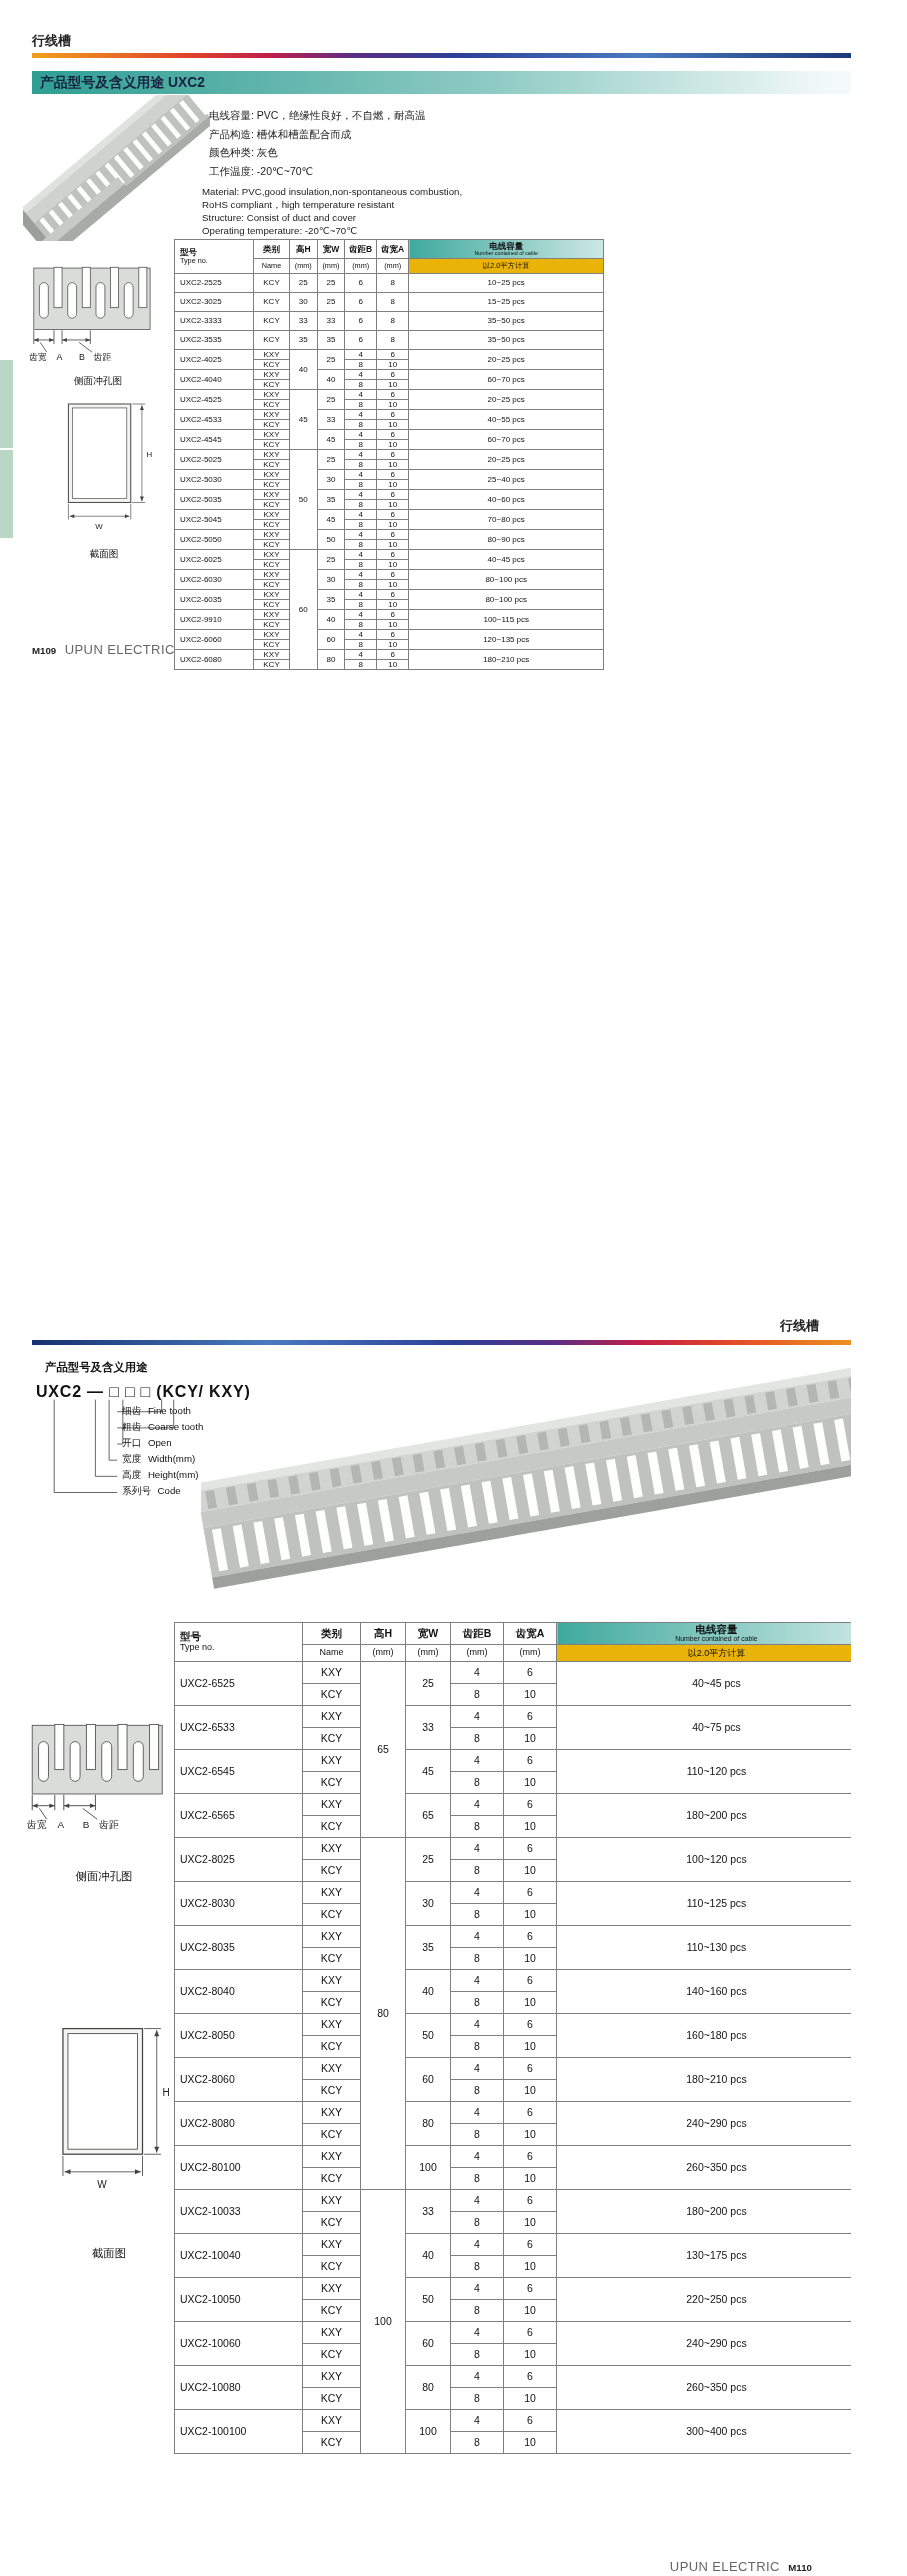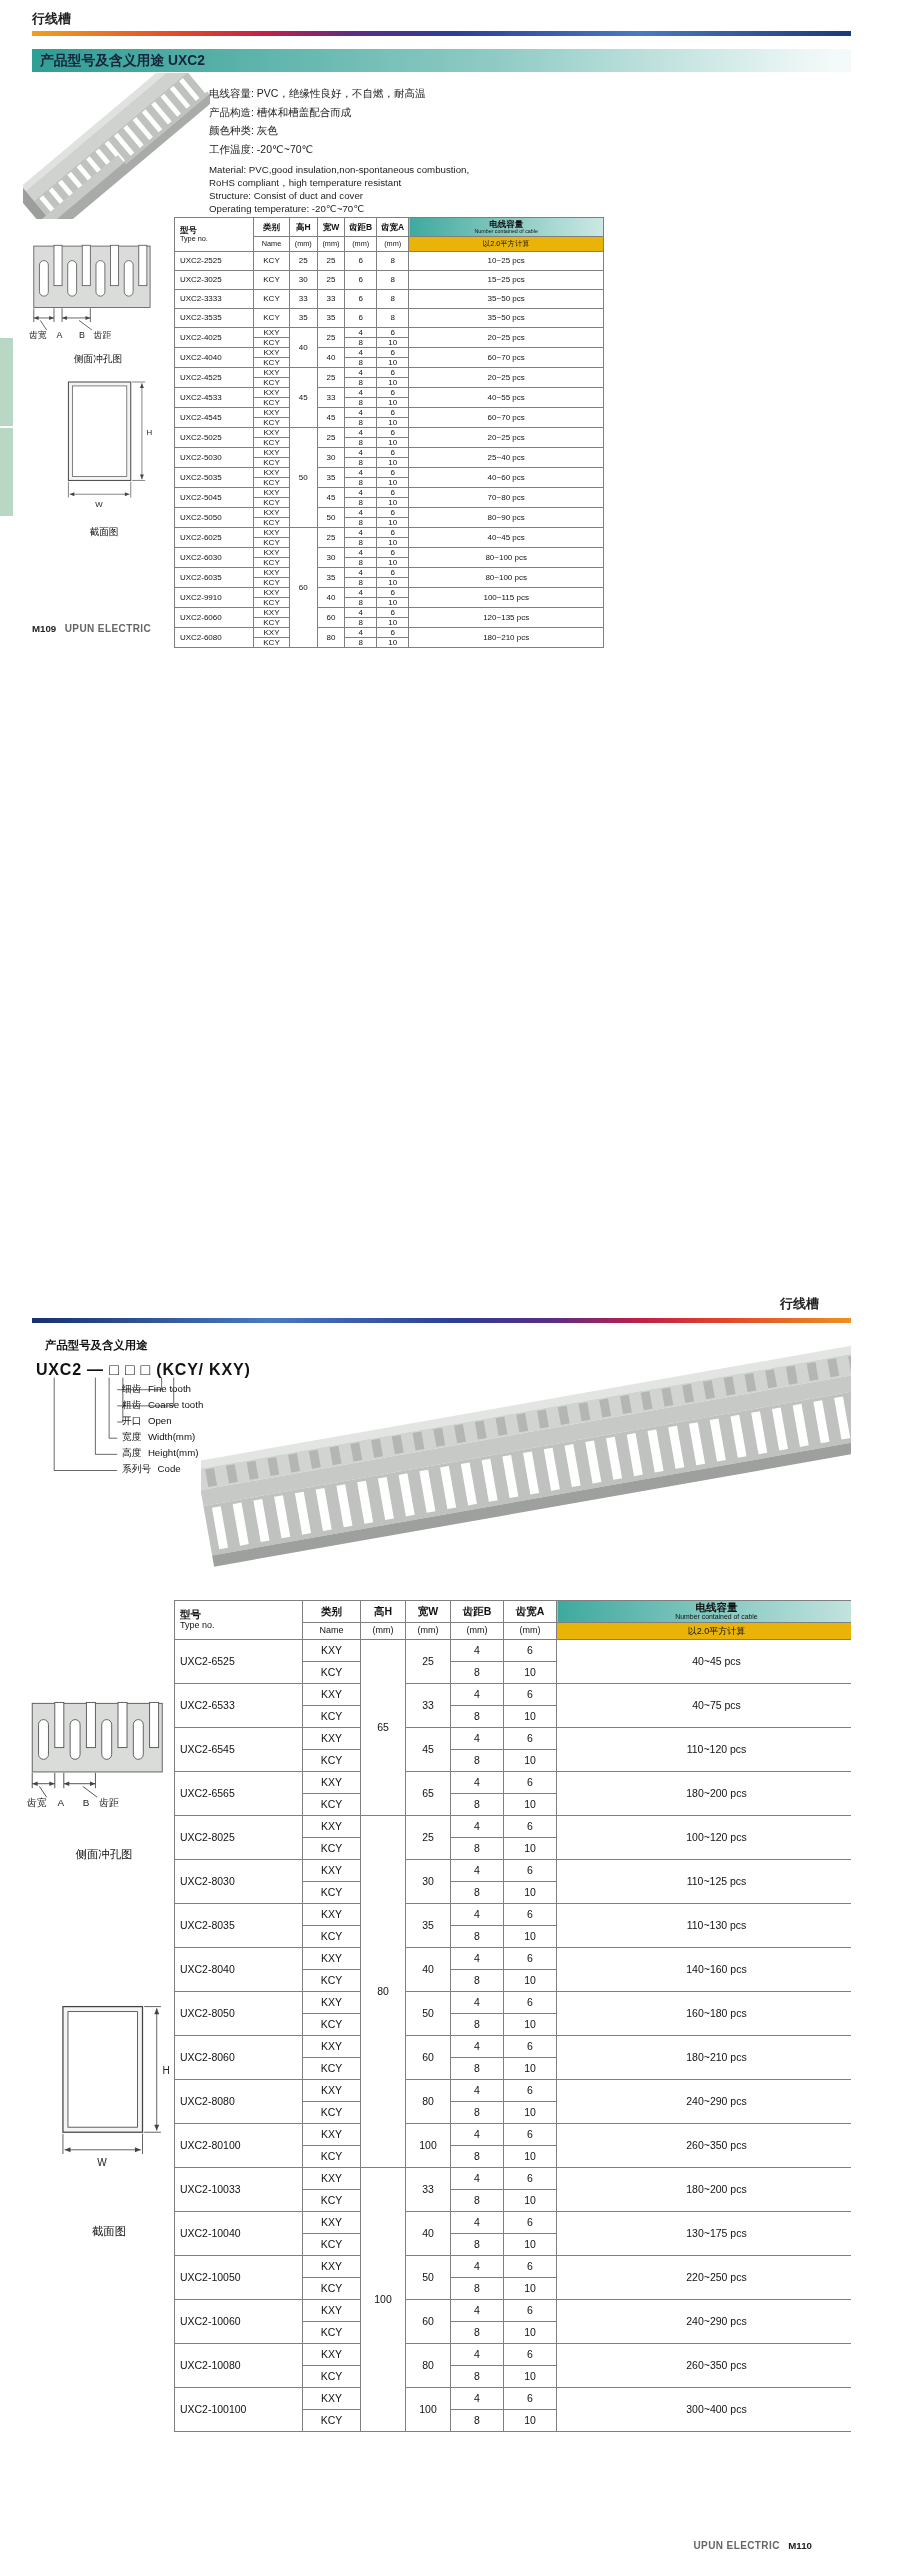--- a/index.html
+++ b/index.html
@@ -1,37 +1,37 @@
 <!DOCTYPE html>
 <html style="font-size:13px"><head>
 <meta charset="utf-8">
 <style>
   html,body{margin:0;padding:0;background:#fff;}
   .sheet{position:relative;width:908px;height:2576px;background:#fff;
          font-family:"Liberation Sans","DejaVu Sans",sans-serif;color:#111;}
-  .page{position:absolute;left:0;width:851px;height:1288px;overflow:hidden;background:#fff;}
+  .page{position:absolute;left:0;width:851px;height:1288px;overflow:hidden;background:#fff;margin-top:22px;}
   .p1{top:0;} .p2{top:1288px;}
 
   .p-label{position:absolute;font-size:13px;font-weight:bold;color:#222;}
   .p1 .p-label{left:32px;top:9.7px;}
   .p2 .p-label{right:32px;top:6.5px;}
 
   .grad{position:absolute;left:32px;width:844px;height:4.9px;}
   .grad1{top:31px;background:linear-gradient(90deg,#f0a01e 0%,#e2452a 18%,#c01f49 28%,#5c2d84 38%,#2b3f96 50%,#4a7ac0 72%,#16316f 100%);}
   .grad2{top:30px;background:linear-gradient(90deg,#16316f 0%,#4a7ac0 28%,#2b3f96 50%,#5c2d84 62%,#c01f49 72%,#e2452a 82%,#f0a01e 100%);}
 
   .titlebar{position:absolute;left:32px;top:49px;width:844px;height:23px;line-height:23px;
             padding-left:8px;box-sizing:border-box;font-size:13.8px;font-weight:bold;color:#17233f;
             background:linear-gradient(90deg,#2f9e93 0%,#8fcbc4 55%,#f4faf9 95%);}
 
   .photo1{position:absolute;left:23px;top:73px;width:188px;height:148px;overflow:hidden;}
   .photo2{position:absolute;left:201px;top:55px;width:680px;height:245px;overflow:hidden;}
 
   .specs-cn{position:absolute;left:209px;top:84px;font-size:10.5px;line-height:18.7px;color:#1c1c1c;}
-  .specs-en{position:absolute;left:209px;top:163px;font-size:9.7px;line-height:13px;color:#1c1c1c;}
+  .specs-en{position:absolute;left:202px;top:163px;font-size:9.7px;line-height:13px;color:#1c1c1c;}
   .red-dot{position:absolute;left:881px;top:165px;width:13px;height:13px;border-radius:50%;background:#e03427;}
 
   .side-host,.cross-host{position:absolute;}
   .s1{left:26px;top:238px;width:144px;}
   .c1{left:39px;top:375px;width:130px;}
   .s2{left:23px;top:406px;width:162px;}
   .c2{left:34px;top:710px;width:150px;}
   .s1 svg{width:142px;height:105px;} .s2 svg{width:158px;height:118px;}
   .c1 svg{width:105px;height:140px;} .c2 svg{width:134px;height:178px;}
   .dia-slot{text-align:center;}
@@ -67,21 +67,21 @@
   .t1 .capsub{font-size:5.3px;line-height:5.7px;font-weight:normal;}
   .t2 .capsub{font-size:6.9px;line-height:8px;font-weight:normal;}
   .spec th.capnote{background:#eab308;}
   .t1 th.capnote{font-size:7.3px;}
   .t2 th.capnote{font-size:9px;}
   .spec td.col-type,.spec th.col-type{text-align:left;padding-left:4.9px;}
 
   .footer1{position:absolute;left:32px;top:620px;}
   .footer2{position:absolute;right:39px;top:1249px;text-align:right;}
   .f-page{font-size:9.7px;font-weight:bold;color:#222;}
-  .f-co{font-size:10px;color:#666;letter-spacing:0.4px;margin:0 4.9px;font-weight:bold;}
+  .f-co{font-size:13px;color:#666;letter-spacing:0.4px;margin:0 4.9px;}
 
   .tab{position:absolute;width:13px;height:88px;background:#b9d7c5;}
   .tab1a{left:0;top:338px;} .tab1b{left:0;top:428px;}
   .tab2a{left:895px;top:513px;} .tab2b{left:895px;top:603px;}
   .sq2{position:absolute;left:893px;top:1174px;width:14.6px;height:31px;background:#3f9e57;}
 </style>
 </head>
 <body>
 
 <div class="sheet">

